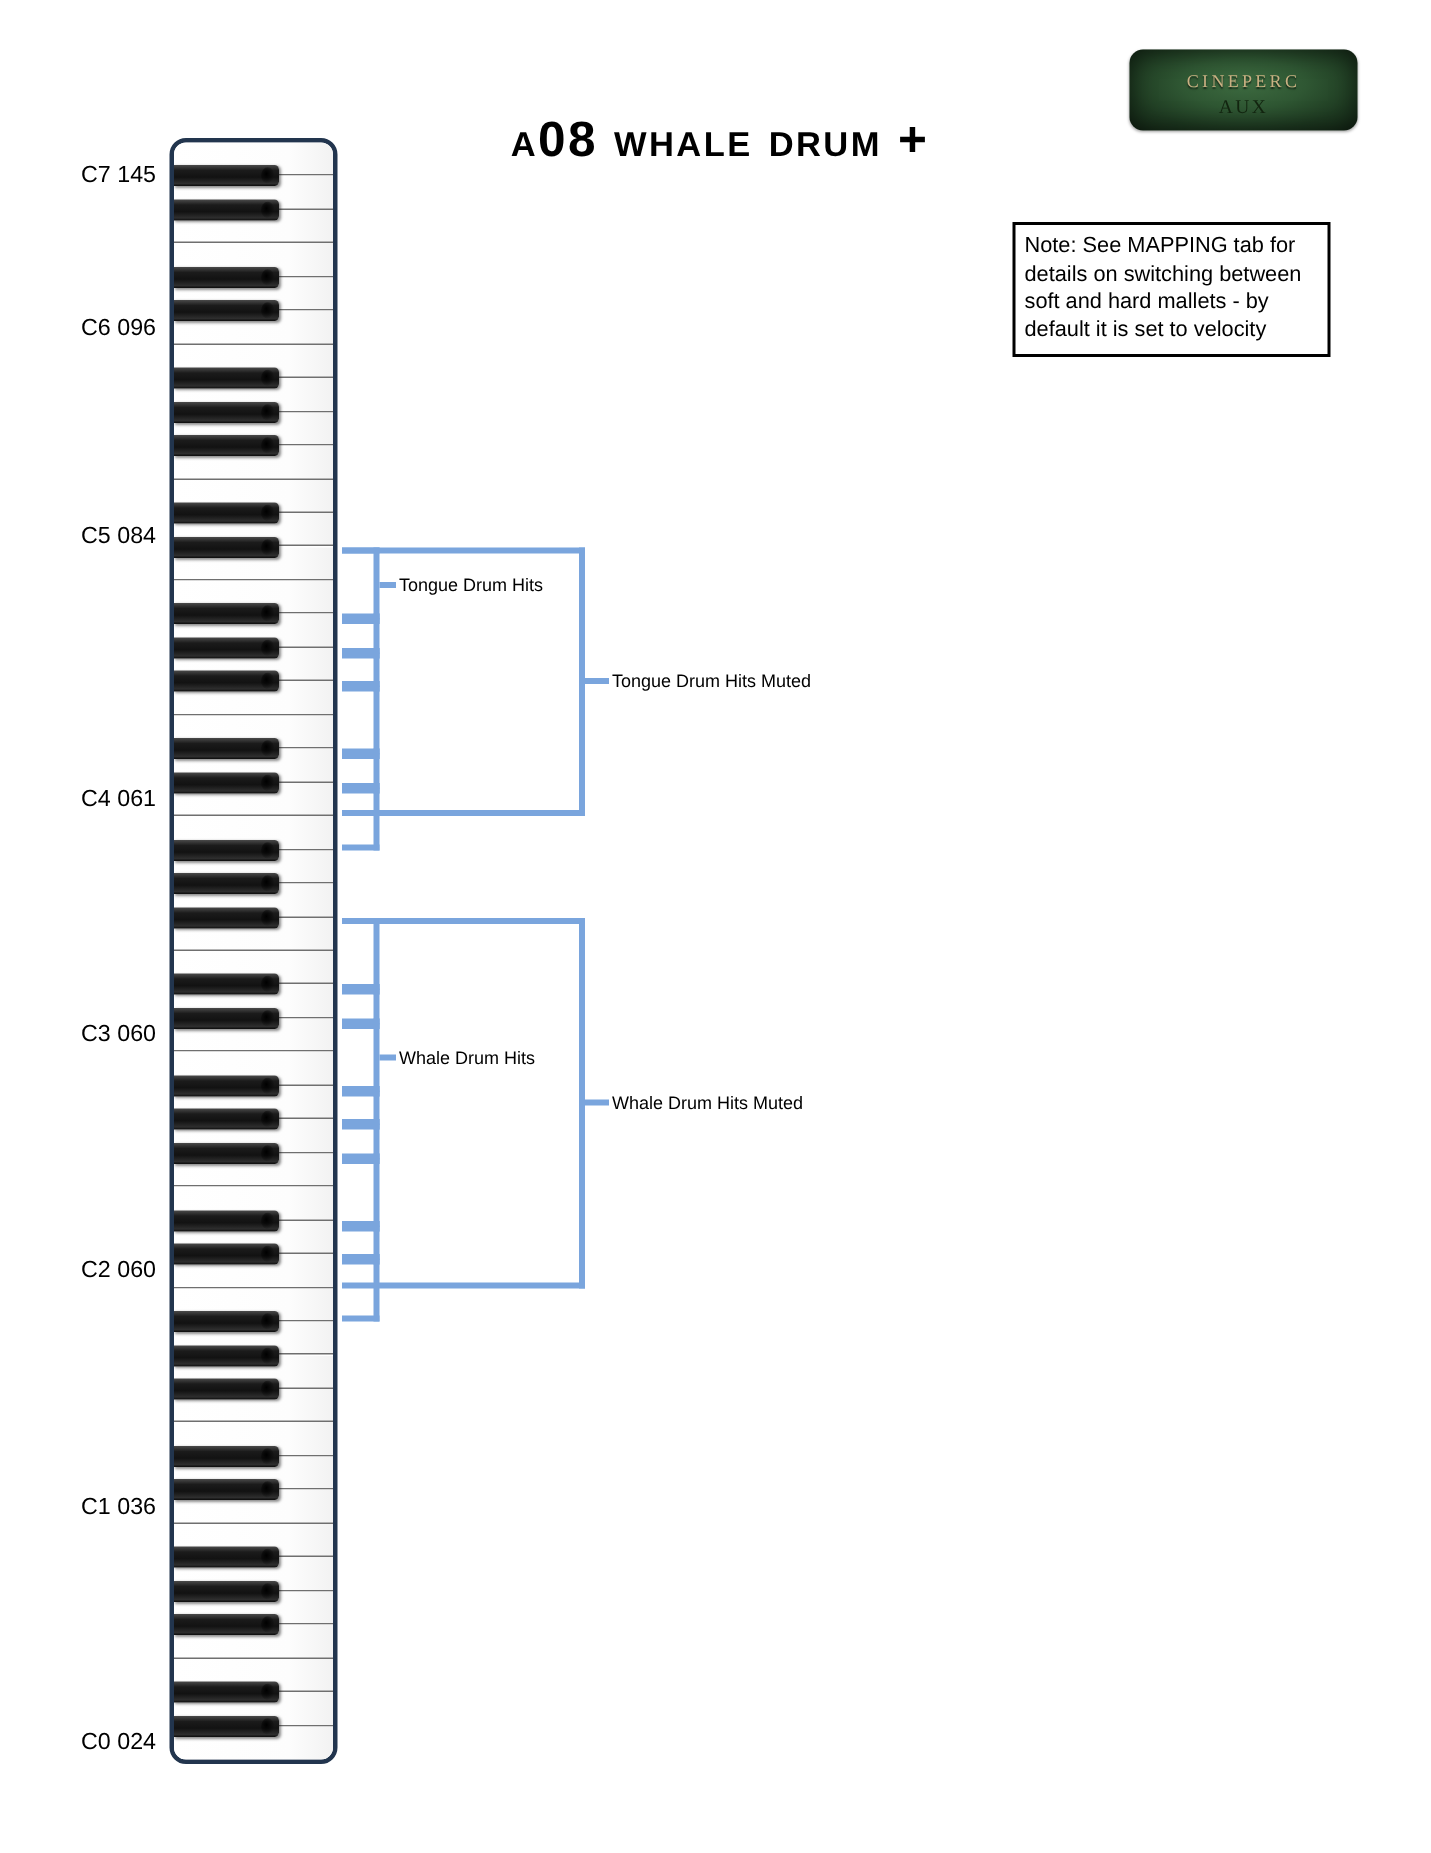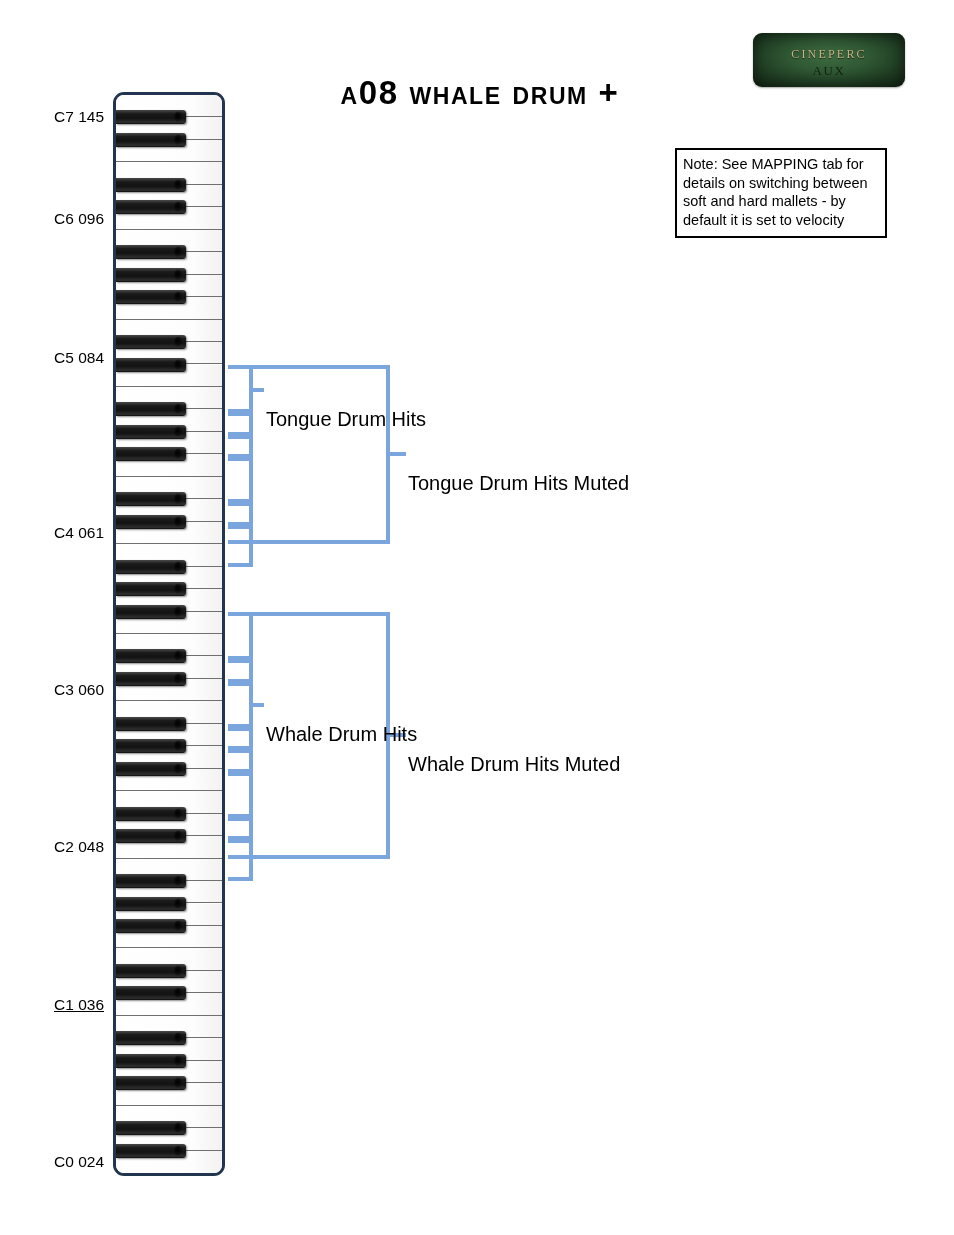--- a/index.html
+++ b/index.html
@@ -157,25 +157,24 @@
     box-sizing: border-box;
     background: transparent;
   }
   .bracket-tick {
     position: absolute;
     height: 4px;
     background: #7aa5dd;
   }
   .bracket-label {
     position: absolute;
-    font-size: 20px;
+    font-size: 12px;
     color: #000;
     white-space: nowrap;
     transform: translateY(-50%);
-    margin-top: 29px;
   }
 </style>
 </head>
 <body>
 
 <div id="title-block">
   <div class="title-line">A08 Whale Drum +</div>
 </div>
 
 <div id="logo-badge">
@@ -269,22 +268,22 @@
     <div class="black-key" style="top: 1026.08px; height: 14px; width: 70px;"></div>
     <div class="black-key" style="top: 1048.54px; height: 14px; width: 70px;"></div>
   </div>
 
 <div id="octave-labels">
     <div class="octave-label" style="top: 108.458px;">C7 145</div>
     <div class="octave-label" style="top: 209.521px;">C6 096</div>
     <div class="octave-label" style="top: 349px;">C5 084</div>
     <div class="octave-label" style="top: 523.937px;">C4 061</div>
     <div class="octave-label" style="top: 681.146px;">C3 060</div>
-    <div class="octave-label" style="top: 838.354px;">C2 048</div>
-    <div class="octave-label" style="top: 995.562px; text-decoration: underline;">C1 036</div>
+    <div class="octave-label" style="top: 838.354px;">C2 060</div>
+    <div class="octave-label" style="top: 995.562px;">C1 036</div>
     <div class="octave-label" style="top: 1152.77px;">C0 024</div>
   </div>
 
 <div id="bracket-layer">
     <div class="bracket" style="left: 228px; top: 364.5px; width: 25px; height: 51.9167px; border-top-color: rgb(122, 165, 221); border-right-color: rgb(122, 165, 221); border-bottom-color: rgb(122, 165, 221); border-left: none;"></div>
     <div class="bracket" style="left: 228px; top: 409.417px; width: 25px; height: 29.4583px; border-top-color: rgb(122, 165, 221); border-right-color: rgb(122, 165, 221); border-bottom-color: rgb(122, 165, 221); border-left: none;"></div>
     <div class="bracket" style="left: 228px; top: 431.875px; width: 25px; height: 29.4583px; border-top-color: rgb(122, 165, 221); border-right-color: rgb(122, 165, 221); border-bottom-color: rgb(122, 165, 221); border-left: none;"></div>
     <div class="bracket" style="left: 228px; top: 454.333px; width: 25px; height: 51.9167px; border-top-color: rgb(122, 165, 221); border-right-color: rgb(122, 165, 221); border-bottom-color: rgb(122, 165, 221); border-left: none;"></div>
     <div class="bracket" style="left: 228px; top: 499.25px; width: 25px; height: 29.4583px; border-top-color: rgb(122, 165, 221); border-right-color: rgb(122, 165, 221); border-bottom-color: rgb(122, 165, 221); border-left: none;"></div>
     <div class="bracket" style="left: 228px; top: 521.708px; width: 25px; height: 44.9167px; border-top-color: rgb(122, 165, 221); border-right-color: rgb(122, 165, 221); border-bottom-color: rgb(122, 165, 221); border-left: none;"></div>

